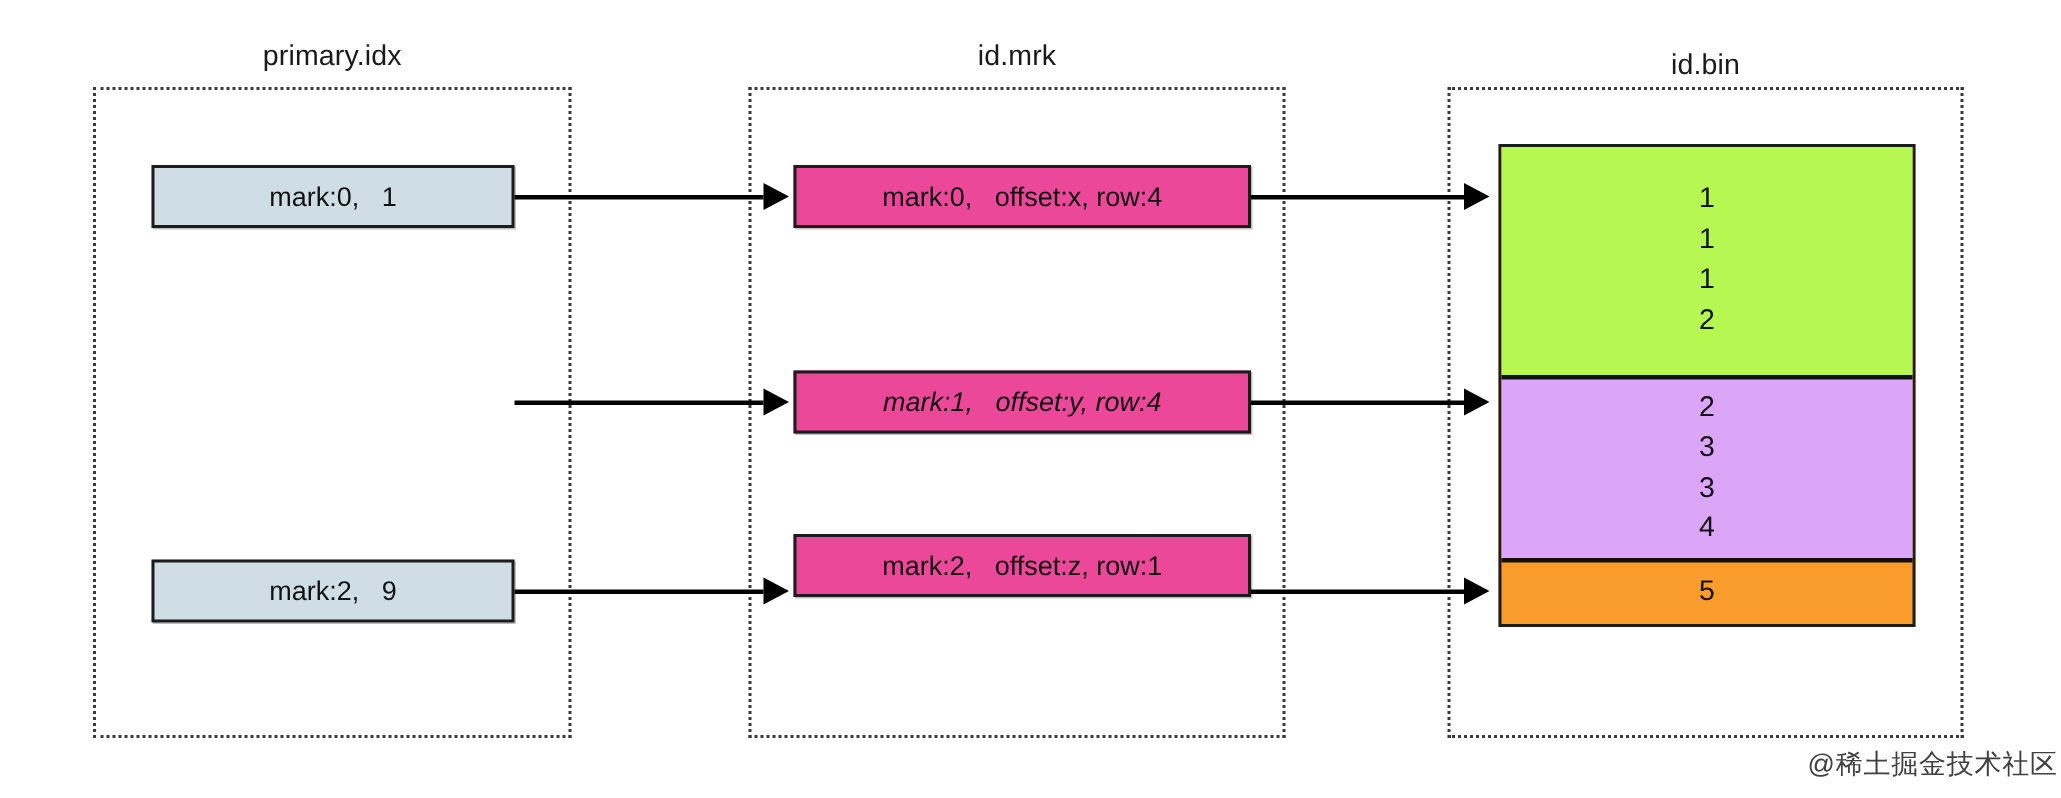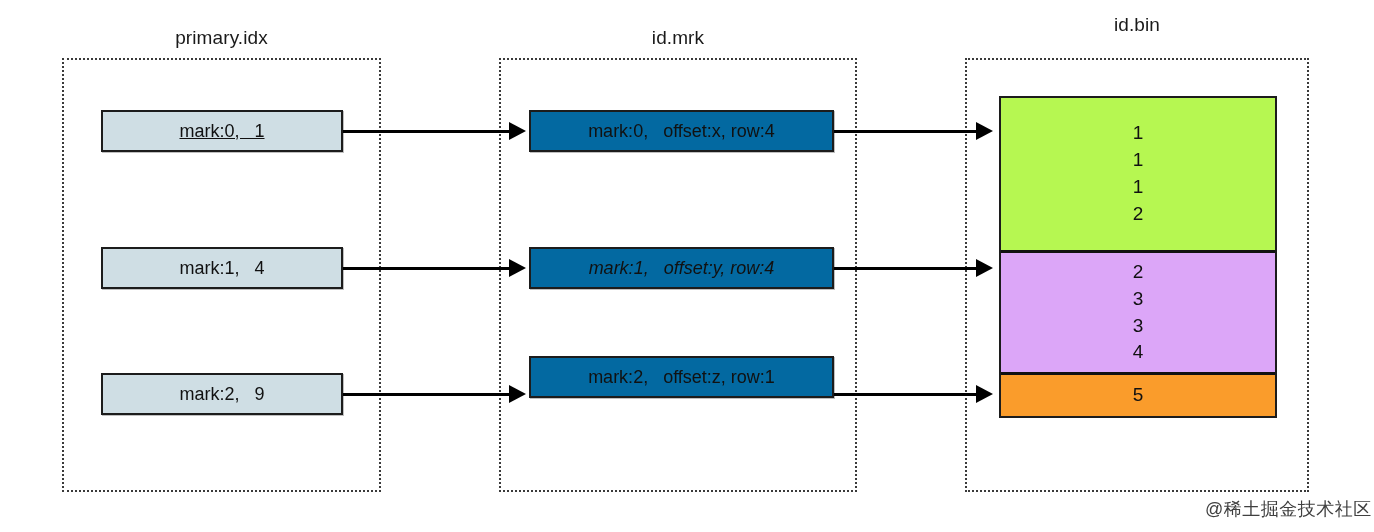--- a/index.html
+++ b/index.html
@@ -40,21 +40,21 @@
     justify-content: center;
     font-size: 18px;
     color: #111111;
     white-space: pre;
     box-shadow: 1px 1px 0 rgba(0,0,0,0.25);
   }
   .mark-box.idx {
     background: #cfdee4;
   }
   .mark-box.mrk {
-    background: #0369a1;
+    background: #ec4899;
   }
   .arrow-line {
     position: absolute;
     height: 0;
     border-top: 3px solid #000000;
   }
   .arrow-head {
     position: absolute;
     width: 0;
     height: 0;
@@ -93,31 +93,30 @@
 </style>
 </head>
 <body>
 
 <div id="canvas">
 
   <div class="container-title" style="left:62px; top:27px; width:319px;">primary.idx</div>
 
   <div class="container-title" style="left:499px; top:27px; width:358px;">id.mrk</div>
 
-  <div class="container-title" style="left:965px; top:14px; width:344px;">id.bin</div>
+  <div class="container-title" style="left:965px; top:33px; width:344px;">id.bin</div>
 
   <div class="file-container" style="left:62px; top:58px; width:319px; height:434px;"></div>
 
   <div class="file-container" style="left:499px; top:58px; width:358px; height:434px;"></div>
 
   <div class="file-container" style="left:965px; top:58px; width:344px; height:434px;"></div>
 
-  <div class="mark-box idx" style="left:101px; top:110px; width:242px; height:42px;text-decoration:underline;">mark:0,   1</div>
+  <div class="mark-box idx" style="left:101px; top:110px; width:242px; height:42px;">mark:0,   1</div>
 
-  <div class="mark-box idx" style="left:101px; top:247px; width:242px; height:42px;">mark:1,   4</div>
 
   <div class="mark-box idx" style="left:101px; top:373px; width:242px; height:42px;">mark:2,   9</div>
 
   <div class="mark-box mrk" style="left:529px; top:110px; width:305px; height:42px;">mark:0,   offset:x, row:4</div>
 
   <div class="mark-box mrk" style="left:529px; top:247px; width:305px; height:42px;font-style:italic;">mark:1,   offset:y, row:4</div>
 
   <div class="mark-box mrk" style="left:529px; top:356px; width:305px; height:42px;text-align:right;">mark:2,   offset:z, row:1</div>
 
   <div class="arrow-line" style="left:343px; top:130px; width:166px;"></div>

